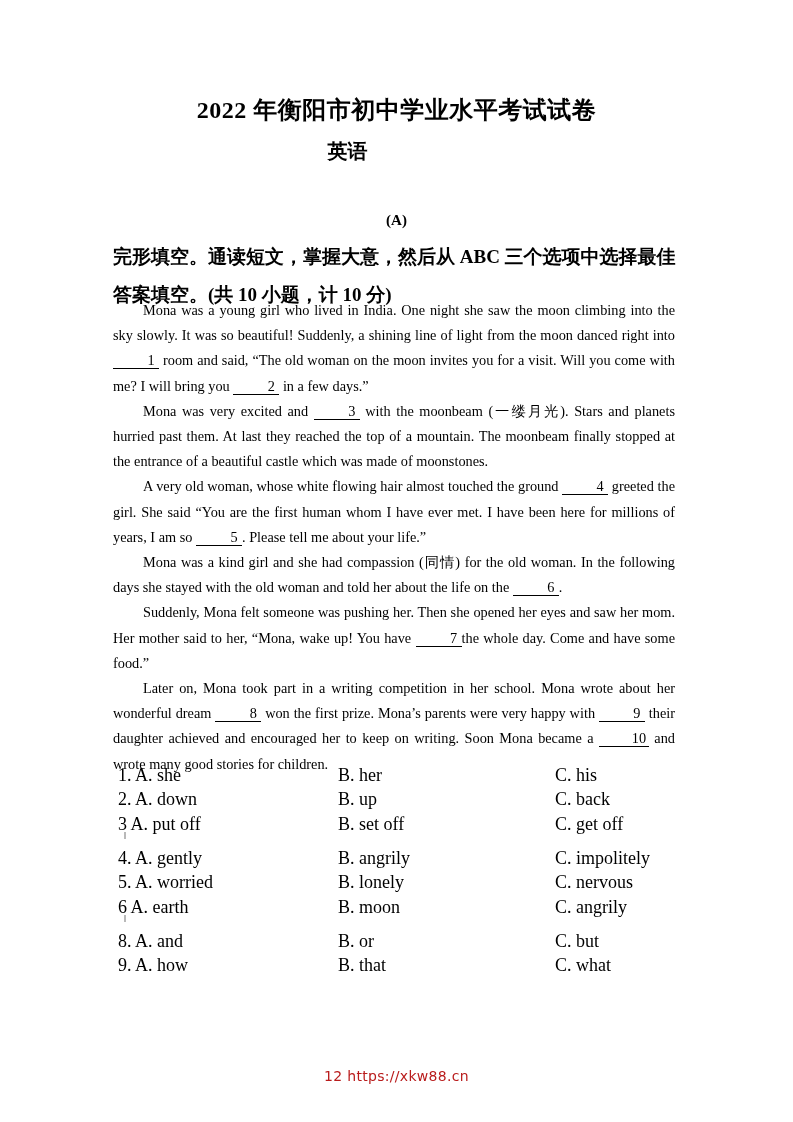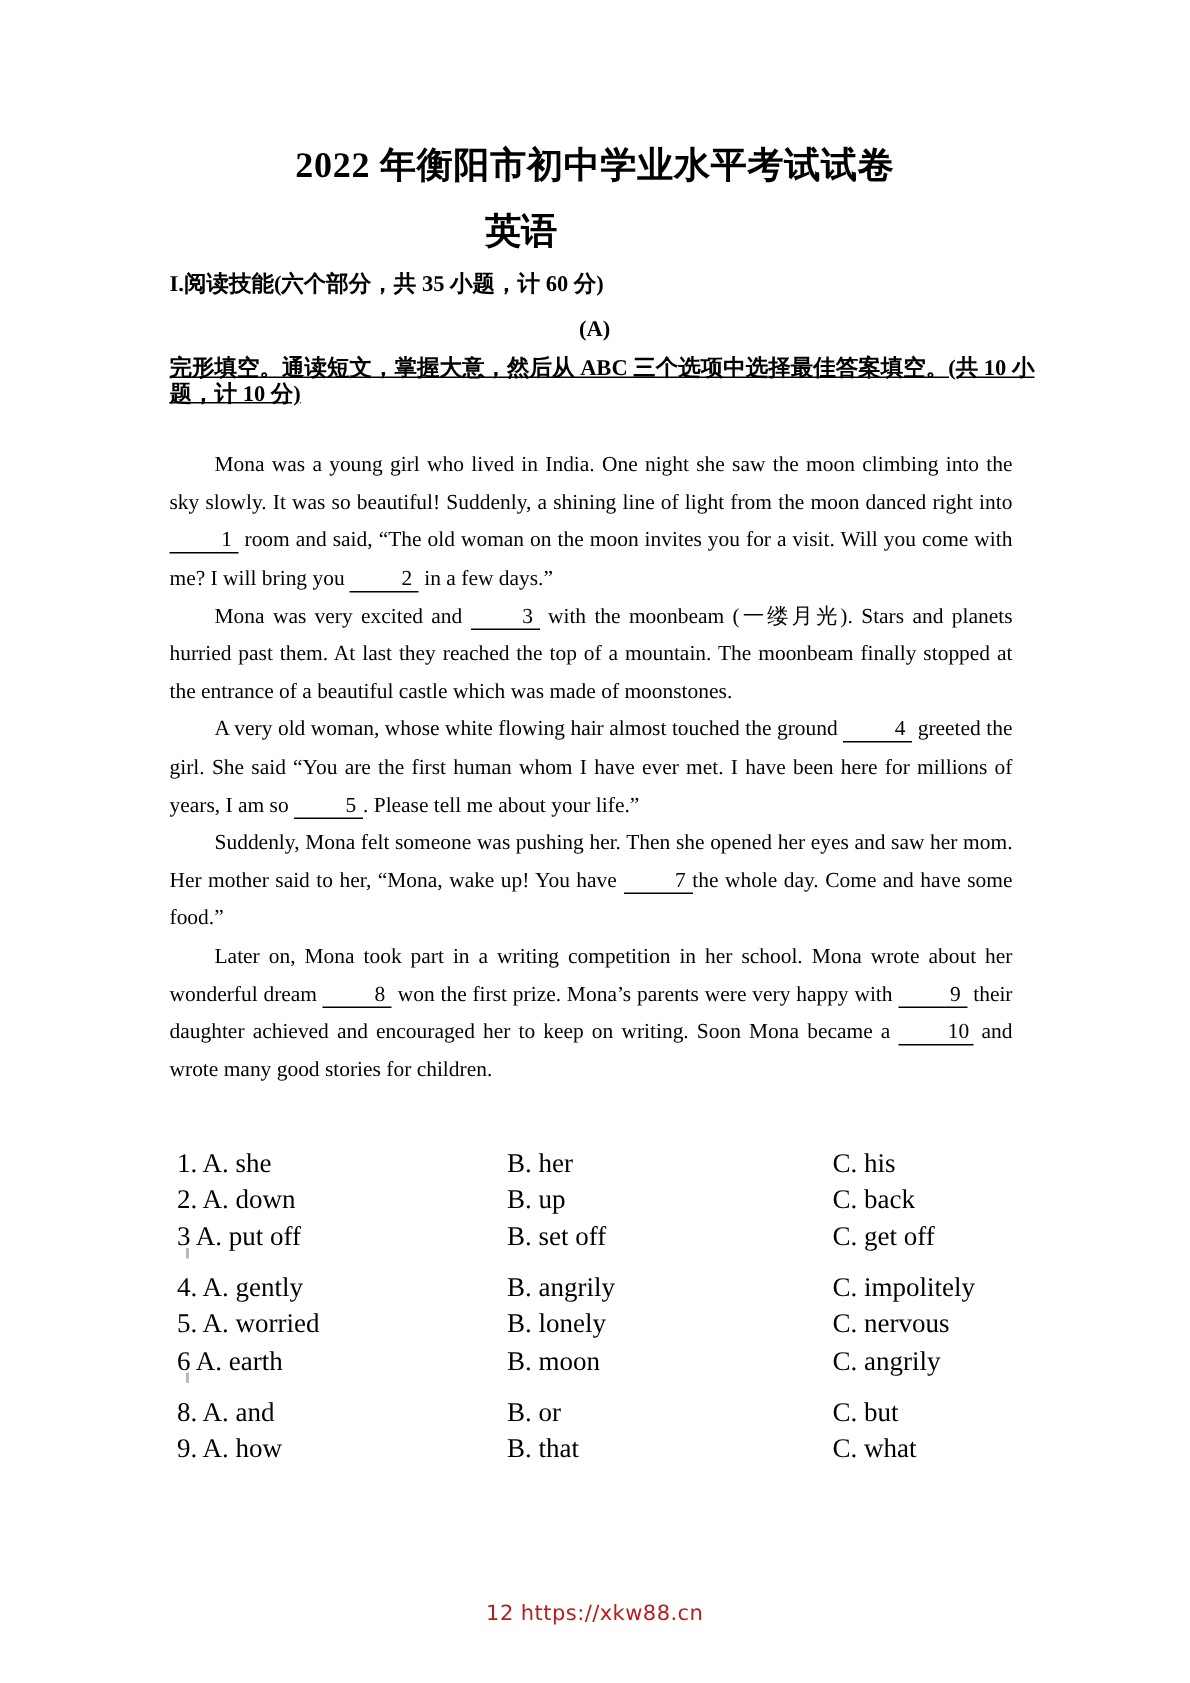--- a/index.html
+++ b/index.html
@@ -35,21 +35,21 @@
     font-size: 24px;
     letter-spacing: 0.5px;
   }
   .doc-subtitle {
     position: absolute;
     left: 0;
     top: 138px;
     width: 695px;
     text-align: center;
     font-weight: bold;
-    font-size: 24px;
+    font-size: 20px;
   }
 
   
   .sec-heading {
     position: absolute;
     left: 113px;
     font-weight: bold;
     font-size: 15px;
     white-space: nowrap;
   }
@@ -63,23 +63,22 @@
     text-align: center;
     font-weight: bold;
     font-size: 15px;
   }
 
   .instr {
     position: absolute;
     left: 113px;
     width: 580px;
     font-weight: bold;
-    font-size: 15px;
-    line-height: 17px;
-    text-decoration: underline;
+    font-size: 19px;
+    line-height: 38px;
   }
   #instr-1 { top: 238px; }
 
   
   .passage {
     position: absolute;
     left: 113px;
     top: 298px;
     width: 562px;
     font-size: 14.3px;
@@ -156,30 +155,30 @@
 </style>
 </head>
 <body>
 
 <div class="page">
 
   <div class="doc-title">2022 年衡阳市初中学业水平考试试卷</div>
 
   <div class="doc-subtitle">英语</div>
 
-  <div class="sec-heading" id="sec-1">I.阅读技能(六个部分，共 35 小题，计 60 分)</div>
 
   <div class="part-label">(A)</div>
 
   <div class="instr" id="instr-1">完形填空。通读短文，掌握大意，然后从 ABC 三个选项中选择最佳答案填空。(共 10 小题，计 10 分)</div>
 
   <div class="passage" id="passage-body">
       <p><span>Mona was a young girl who lived in India. One night she saw the moon climbing into the sky slowly. It was so beautiful! Suddenly, a shining line of light from the moon danced right into </span><span class="blank b-w1">1</span><span> room and said, “The old woman on the moon invites you for a visit. Will you come with me? I will bring you </span><span class="blank b-w1">2</span><span> in a few days.”</span></p>
       <p><span>Mona was very excited and </span><span class="blank b-w1">3</span><span> with the moonbeam (一缕月光). Stars and planets hurried past them. At last they reached the top of a mountain. The moonbeam finally stopped at the entrance of a beautiful castle which was made of moonstones.</span></p>
       <p><span>A very old woman, whose white flowing hair almost touched the ground </span><span class="blank b-w1">4</span><span> greeted the girl. She said “You are the first human whom I have ever met. I have been here for millions of years, I am so </span><span class="blank b-w1">5</span><span>. Please tell me about your life.”</span></p>
+      <p><span>Mona was a kind girl and she had compassion (同情) for the old woman. In the following days she stayed with the old woman and told her about the life on the </span><span class="blank b-w1">6</span><span>.</span></p>
       <p><span>Suddenly, Mona felt someone was pushing her. Then she opened her eyes and saw her mom. Her mother said to her, “Mona, wake up! You have </span><span class="blank b-w1">7</span><span>the whole day. Come and have some food.”</span></p>
       <p><span>Later on, Mona took part in a writing competition in her school. Mona wrote about her wonderful dream </span><span class="blank b-w1">8</span><span> won the first prize. Mona’s parents were very happy with </span><span class="blank b-w1">9</span><span> their daughter achieved and encouraged her to keep on writing. Soon Mona became a </span><span class="blank b-w2">10</span><span> and wrote many good stories for children.</span></p>
     </div>
 
   <div class="options" id="options-grid">
       <div class="opt-row">
         <span class="opt-a">1. A. she</span>
         <span class="opt-b">B. her</span>
         <span class="opt-c">C. his</span>
       </div>

